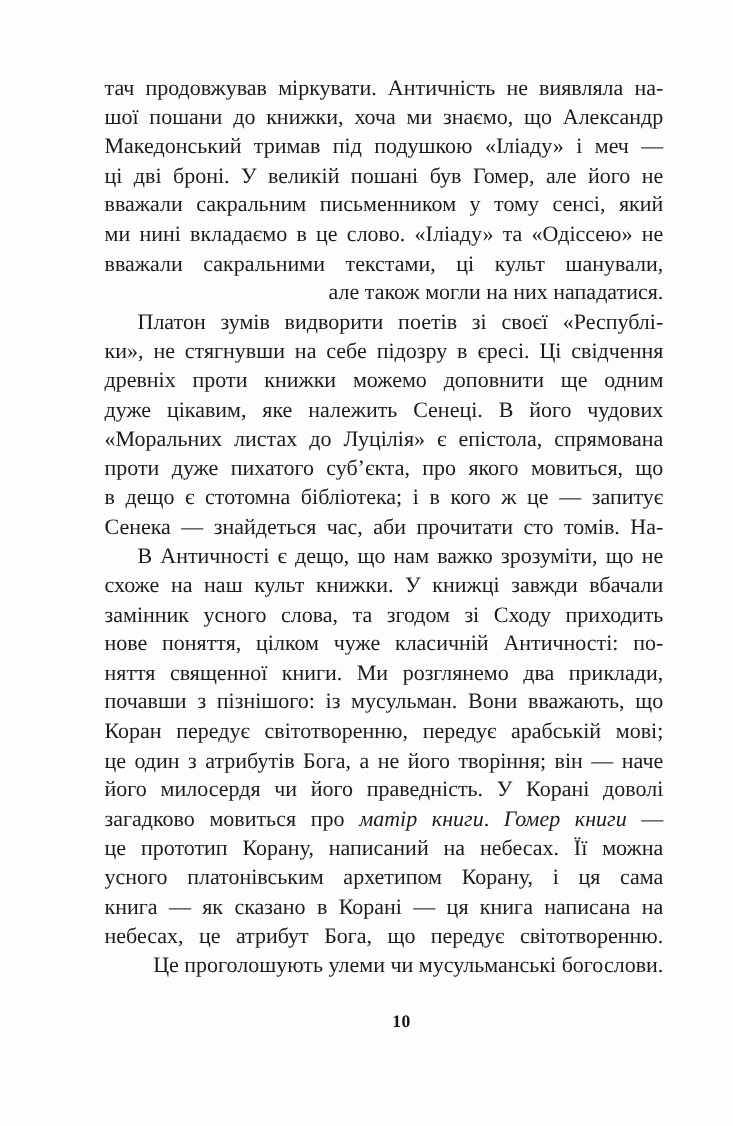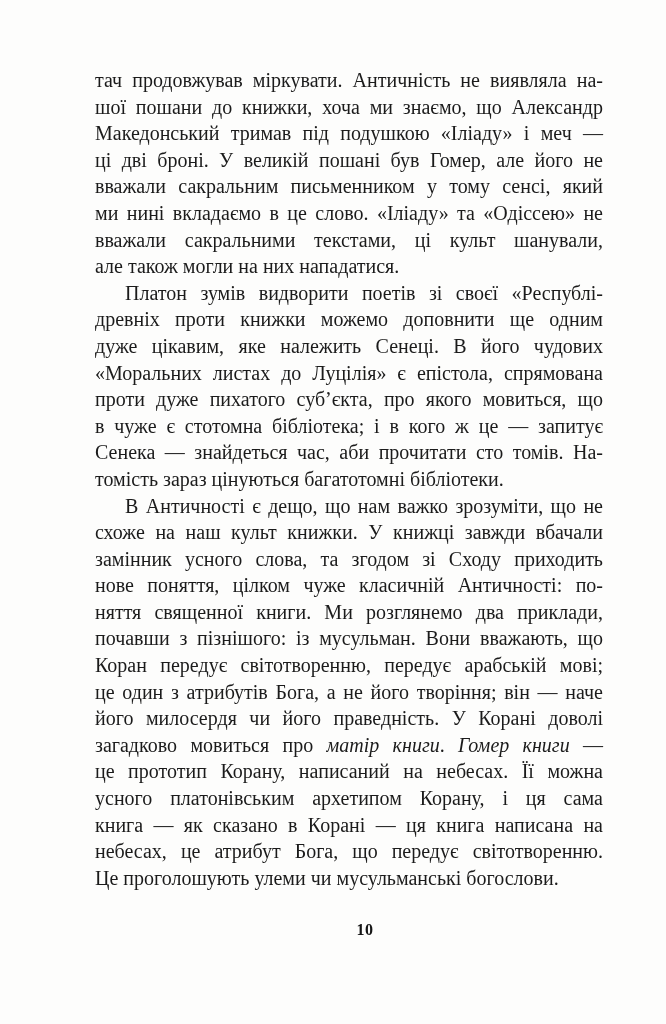--- a/index.html
+++ b/index.html
@@ -26,21 +26,21 @@
     width: 508px;
     font-size: 20px;
     line-height: 26.6px;
     margin-left: 17px;
   }
   .paragraph {
     margin: 0;
   }
   .line {
     white-space: normal;
-    text-align: left;
+    text-align: right;
   }
   .line.j {
     text-align: justify;
     text-align-last: justify;
   }
   .line.ind {
     text-indent: 30px;
   }
   .it {
     font-style: italic;
@@ -68,27 +68,27 @@
         <div class="line j"><span>шої пошани до книжки, хоча ми знаємо, що Александр</span></div>
         <div class="line j"><span>Македонський тримав під подушкою «Іліаду» і меч —</span></div>
         <div class="line j"><span>ці дві броні. У великій пошані був Гомер, але його не</span></div>
         <div class="line j"><span>вважали сакральним письменником у тому сенсі, який</span></div>
         <div class="line j"><span>ми нині вкладаємо в це слово. «Іліаду» та «Одіссею» не</span></div>
         <div class="line j"><span>вважали сакральними текстами, ці культ шанували,</span></div>
         <div class="line"><span>але також могли на них нападатися.</span></div>
       </div>
       <div class="paragraph">
         <div class="line j ind"><span>Платон зумів видворити поетів зі своєї «Республі-</span></div>
+        <div class="line j"><span>ки», не стягнувши на себе підозру в єресі. Ці свідчення</span></div>
         <div class="line j"><span>древніх проти книжки можемо доповнити ще одним</span></div>
         <div class="line j"><span>дуже цікавим, яке належить Сенеці. В його чудових</span></div>
         <div class="line j"><span>«Моральних листах до Луцілія» є епістола, спрямована</span></div>
         <div class="line j"><span>проти дуже пихатого суб’єкта, про якого мовиться, що</span></div>
-        <div class="line j"><span>в чуже є стотомна бібліотека; і в кого ж це — запитує</span></div>
+        <div class="line j"><span>в дещо є стотомна бібліотека; і в кого ж це — запитує</span></div>
         <div class="line j"><span>Сенека — знайдеться час, аби прочитати сто томів. На-</span></div>
-        <div class="line"><span>томість зараз цінуються багатотомні бібліотеки.</span></div>
       </div>
       <div class="paragraph">
         <div class="line j ind"><span>В Античності є дещо, що нам важко зрозуміти, що не</span></div>
         <div class="line j"><span>схоже на наш культ книжки. У книжці завжди вбачали</span></div>
         <div class="line j"><span>замінник усного слова, та згодом зі Сходу приходить</span></div>
         <div class="line j"><span>нове поняття, цілком чуже класичній Античності: по-</span></div>
         <div class="line j"><span>няття священної книги. Ми розглянемо два приклади,</span></div>
         <div class="line j"><span>почавши з пізнішого: із мусульман. Вони вважають, що</span></div>
         <div class="line j"><span>Коран передує світотворенню, передує арабській мові;</span></div>
         <div class="line j"><span>це один з атрибутів Бога, а не його творіння; він — наче</span></div>

